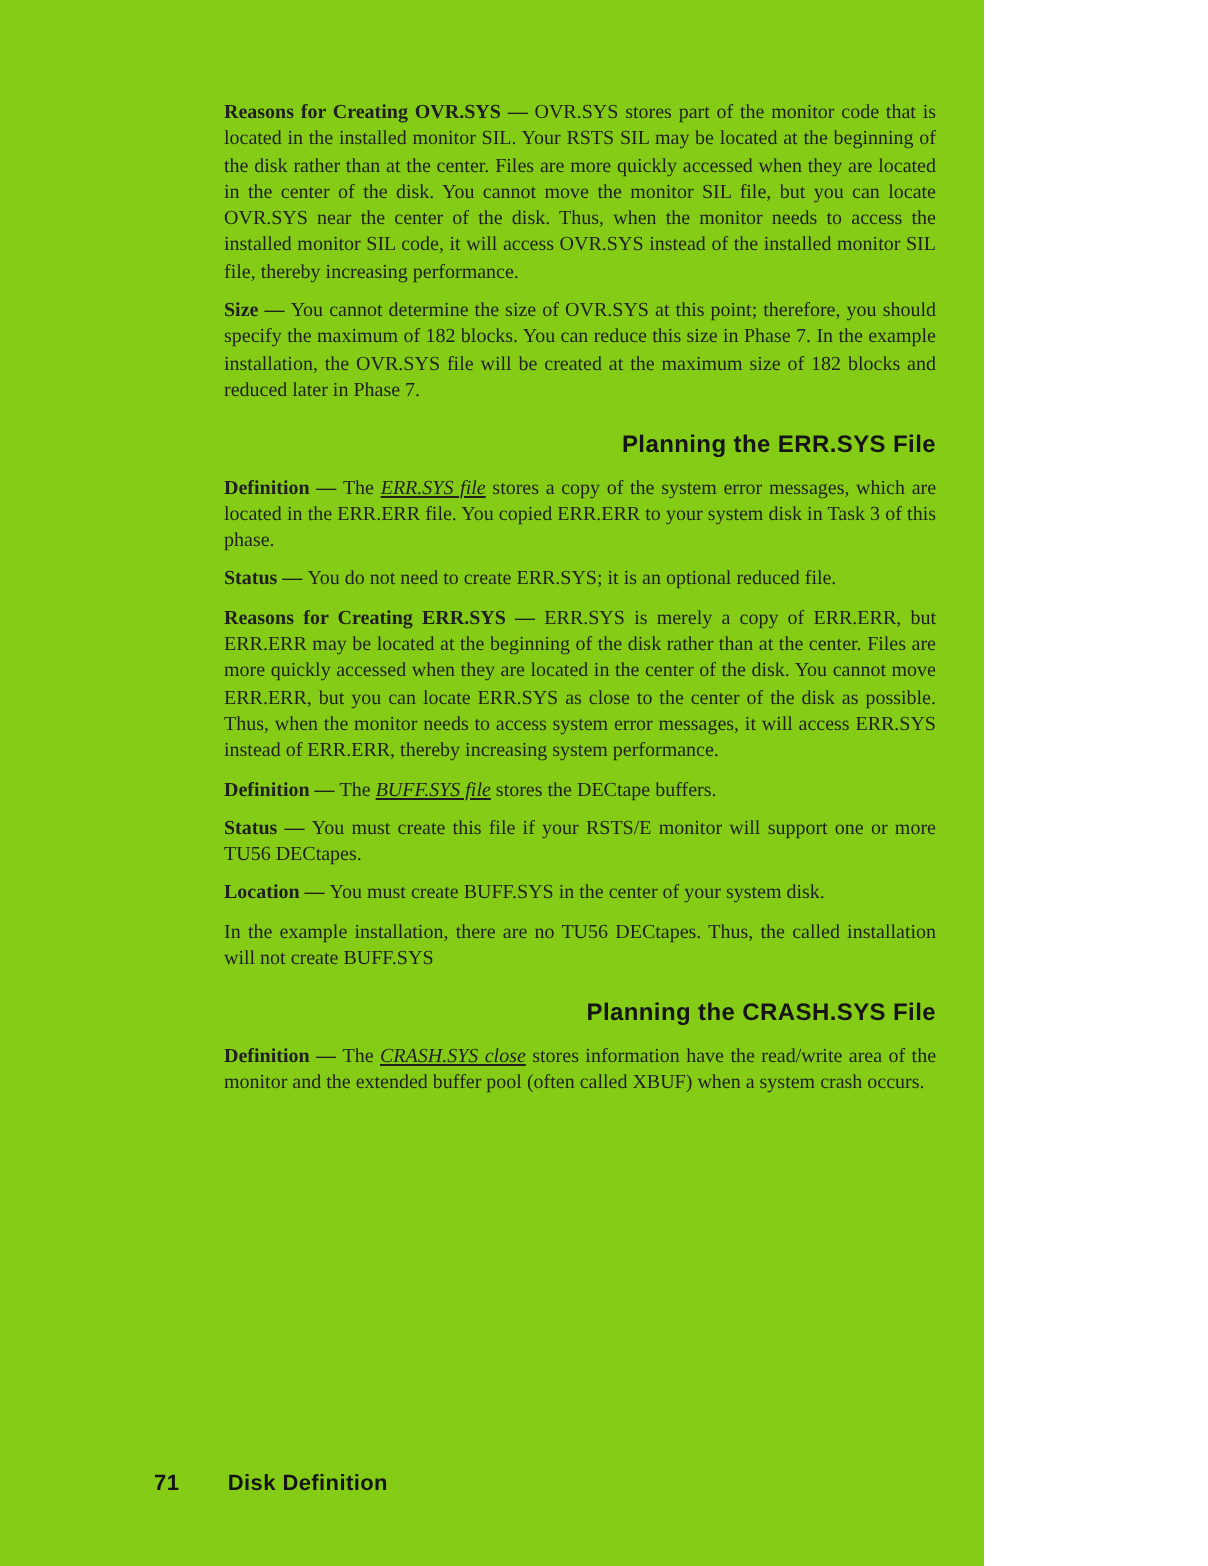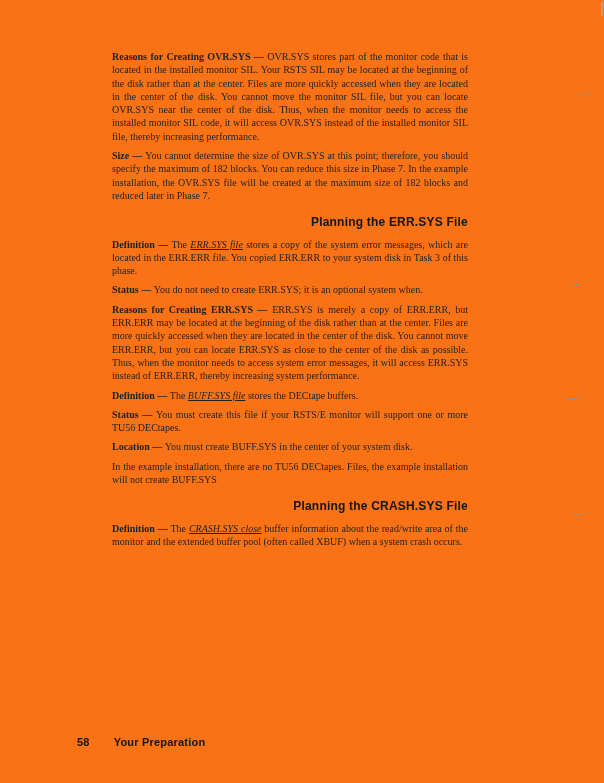--- a/index.html
+++ b/index.html
@@ -1,17 +1,17 @@
 <!DOCTYPE html>
 <html><head>
 <meta charset="utf-8">
 <style>
   html,body{margin:0;padding:0;background:#ffffff;}
   .page{
-    position:relative;width:604px;height:783px;background:#f97316;
+    position:relative;width:492px;height:783px;background:#84cc16;
     overflow:hidden;color:#1f1f1f;
     font-family:"Liberation Serif", serif;
   }
   .content{
     position:absolute;left:112px;top:50px;width:356px;
     font-size:10px;line-height:13.3px;text-align:justify;
   }
   .para{margin:0 0 6px 0;}
   .b{font-weight:bold;}
   .i{font-style:italic;text-decoration:underline;}
@@ -41,33 +41,33 @@
 </head>
 <body>
 
 <div class="page">
 
   <div class="content">
       <p class="para"><span class="b">Reasons for Creating OVR.SYS — </span><span>OVR.SYS stores part of the monitor code that is located in the installed monitor SIL. Your RSTS SIL may be located at the beginning of the disk rather than at the center. Files are more quickly accessed when they are located in the center of the disk. You cannot move the monitor SIL file, but you can locate OVR.SYS near the center of the disk. Thus, when the monitor needs to access the installed monitor SIL code, it will access OVR.SYS instead of the installed monitor SIL file, thereby increasing performance.</span></p>
       <p class="para"><span class="b">Size — </span><span>You cannot determine the size of OVR.SYS at this point; therefore, you should specify the maximum of 182 blocks. You can reduce this size in Phase 7. In the example installation, the OVR.SYS file will be created at the maximum size of 182 blocks and reduced later in Phase 7.</span></p>
       <div class="heading">Planning the ERR.SYS File</div>
       <p class="para"><span class="b">Definition — </span><span>The </span><span class="i">ERR.SYS file</span><span> stores a copy of the system error messages, which are located in the ERR.ERR file. You copied ERR.ERR to your system disk in Task 3 of this phase.</span></p>
-      <p class="para"><span class="b">Status — </span><span>You do not need to create ERR.SYS; it is an optional system when.</span></p>
+      <p class="para"><span class="b">Status — </span><span>You do not need to create ERR.SYS; it is an optional reduced file.</span></p>
       <p class="para"><span class="b">Reasons for Creating ERR.SYS — </span><span>ERR.SYS is merely a copy of ERR.ERR, but ERR.ERR may be located at the beginning of the disk rather than at the center. Files are more quickly accessed when they are located in the center of the disk. You cannot move ERR.ERR, but you can locate ERR.SYS as close to the center of the disk as possible. Thus, when the monitor needs to access system error messages, it will access ERR.SYS instead of ERR.ERR, thereby increasing system performance.</span></p>
       <p class="para"><span class="b">Definition — </span><span>The </span><span class="i">BUFF.SYS file</span><span> stores the DECtape buffers.</span></p>
       <p class="para"><span class="b">Status — </span><span>You must create this file if your RSTS/E monitor will support one or more TU56 DECtapes.</span></p>
       <p class="para"><span class="b">Location — </span><span>You must create BUFF.SYS in the center of your system disk.</span></p>
-      <p class="para"><span>In the example installation, there are no TU56 DECtapes. Files, the example installation will not create BUFF.SYS</span></p>
+      <p class="para"><span>In the example installation, there are no TU56 DECtapes. Thus, the called installation will not create BUFF.SYS</span></p>
       <div class="heading">Planning the CRASH.SYS File</div>
-      <p class="para"><span class="b">Definition — </span><span>The </span><span class="i">CRASH.SYS close</span><span> buffer information about the read/write area of the monitor and the extended buffer pool (often called XBUF) when a system crash occurs.</span></p>
+      <p class="para"><span class="b">Definition — </span><span>The </span><span class="i">CRASH.SYS close</span><span> stores information have the read/write area of the monitor and the extended buffer pool (often called XBUF) when a system crash occurs.</span></p>
     </div>
 
   <div class="footer">
-    <span class="num">58</span>
-    <span class="title">Your Preparation</span>
+    <span class="num">71</span>
+    <span class="title">Disk Definition</span>
   </div>
 
   <div class="edge-mark" style="left:577px;top:89px;width:15px;transform:rotate(-5deg);"></div>
   <div class="edge-mark" style="left:569px;top:279px;width:17px;transform:rotate(-6deg);"></div>
   <div class="edge-mark" style="left:565px;top:393px;width:18px;transform:rotate(-5deg);"></div>
   <div class="edge-mark" style="left:569px;top:509px;width:19px;transform:rotate(-4deg);"></div>
   <div class="corner-tick"></div>
 
 </div>
 

